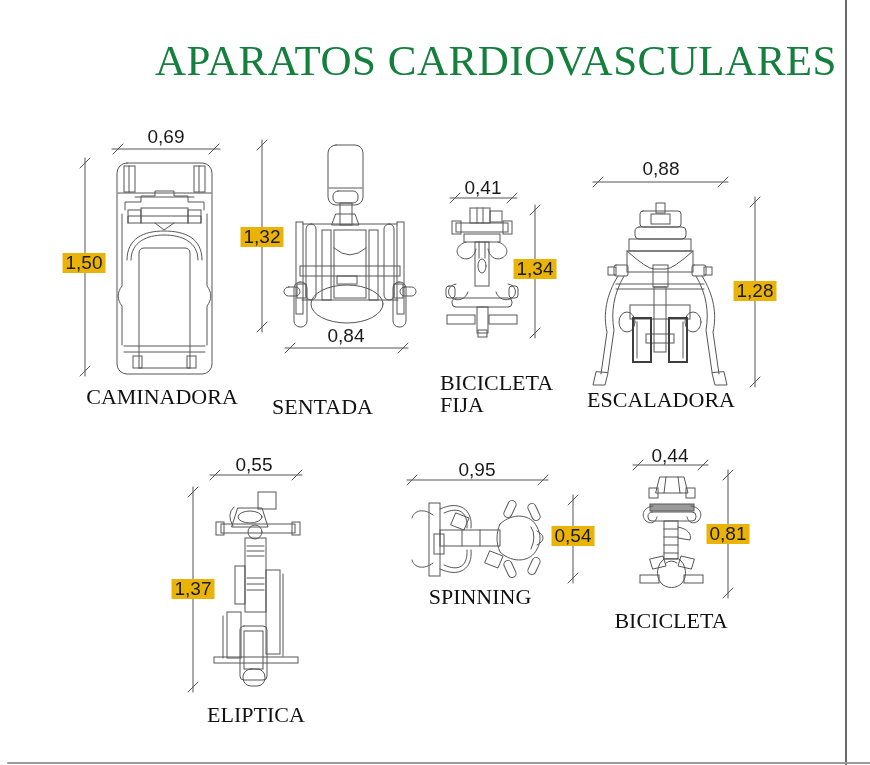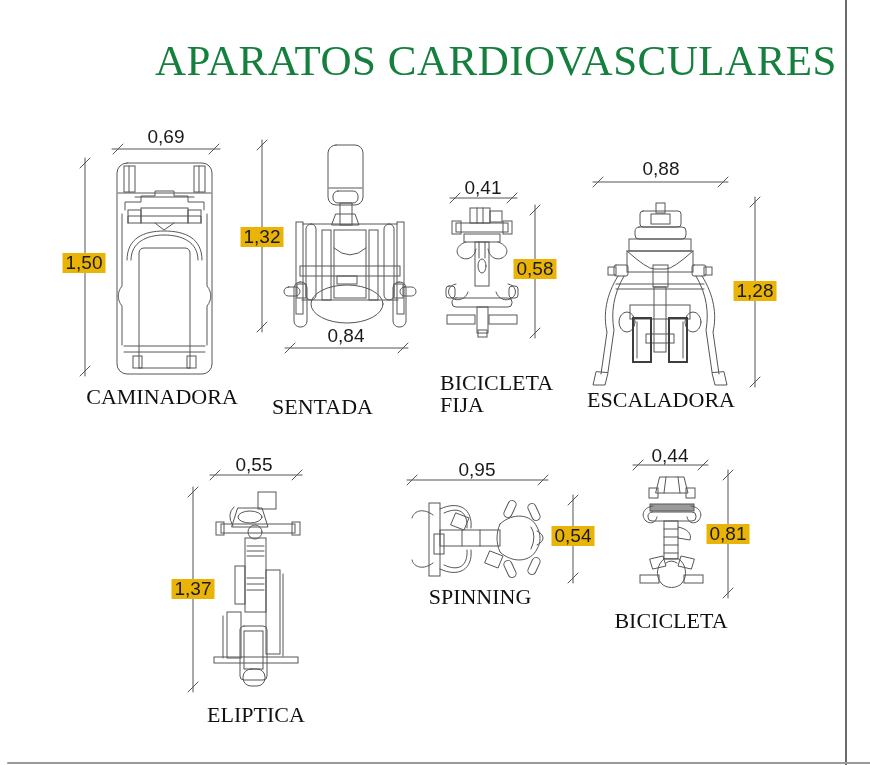--- a/index.html
+++ b/index.html
@@ -332,21 +332,21 @@
     </g>
   </svg>
 
   <div class="dim center" style="left:166px;top:127px;">0,69</div>
   <div class="dim vdim" style="left:84px;top:253px;">1,50</div>
 
   <div class="dim vdim" style="left:262px;top:227px;">1,32</div>
   <div class="dim center" style="left:346px;top:326px;">0,84</div>
 
   <div class="dim center" style="left:483px;top:178px;">0,41</div>
-  <div class="dim vdim" style="left:535px;top:259px;">0,58</div>
+  <div class="dim vdim" style="left:535px;top:259px;">1,34</div>
 
   <div class="dim center" style="left:661px;top:159px;">0,88</div>
   <div class="dim vdim" style="left:755px;top:281px;">1,28</div>
 
   <div class="dim center" style="left:254px;top:455px;">0,55</div>
   <div class="dim vdim" style="left:193px;top:579px;">1,37</div>
 
   <div class="dim center" style="left:477px;top:460px;">0,95</div>
   <div class="dim vdim" style="left:573px;top:526px;">0,54</div>
 

